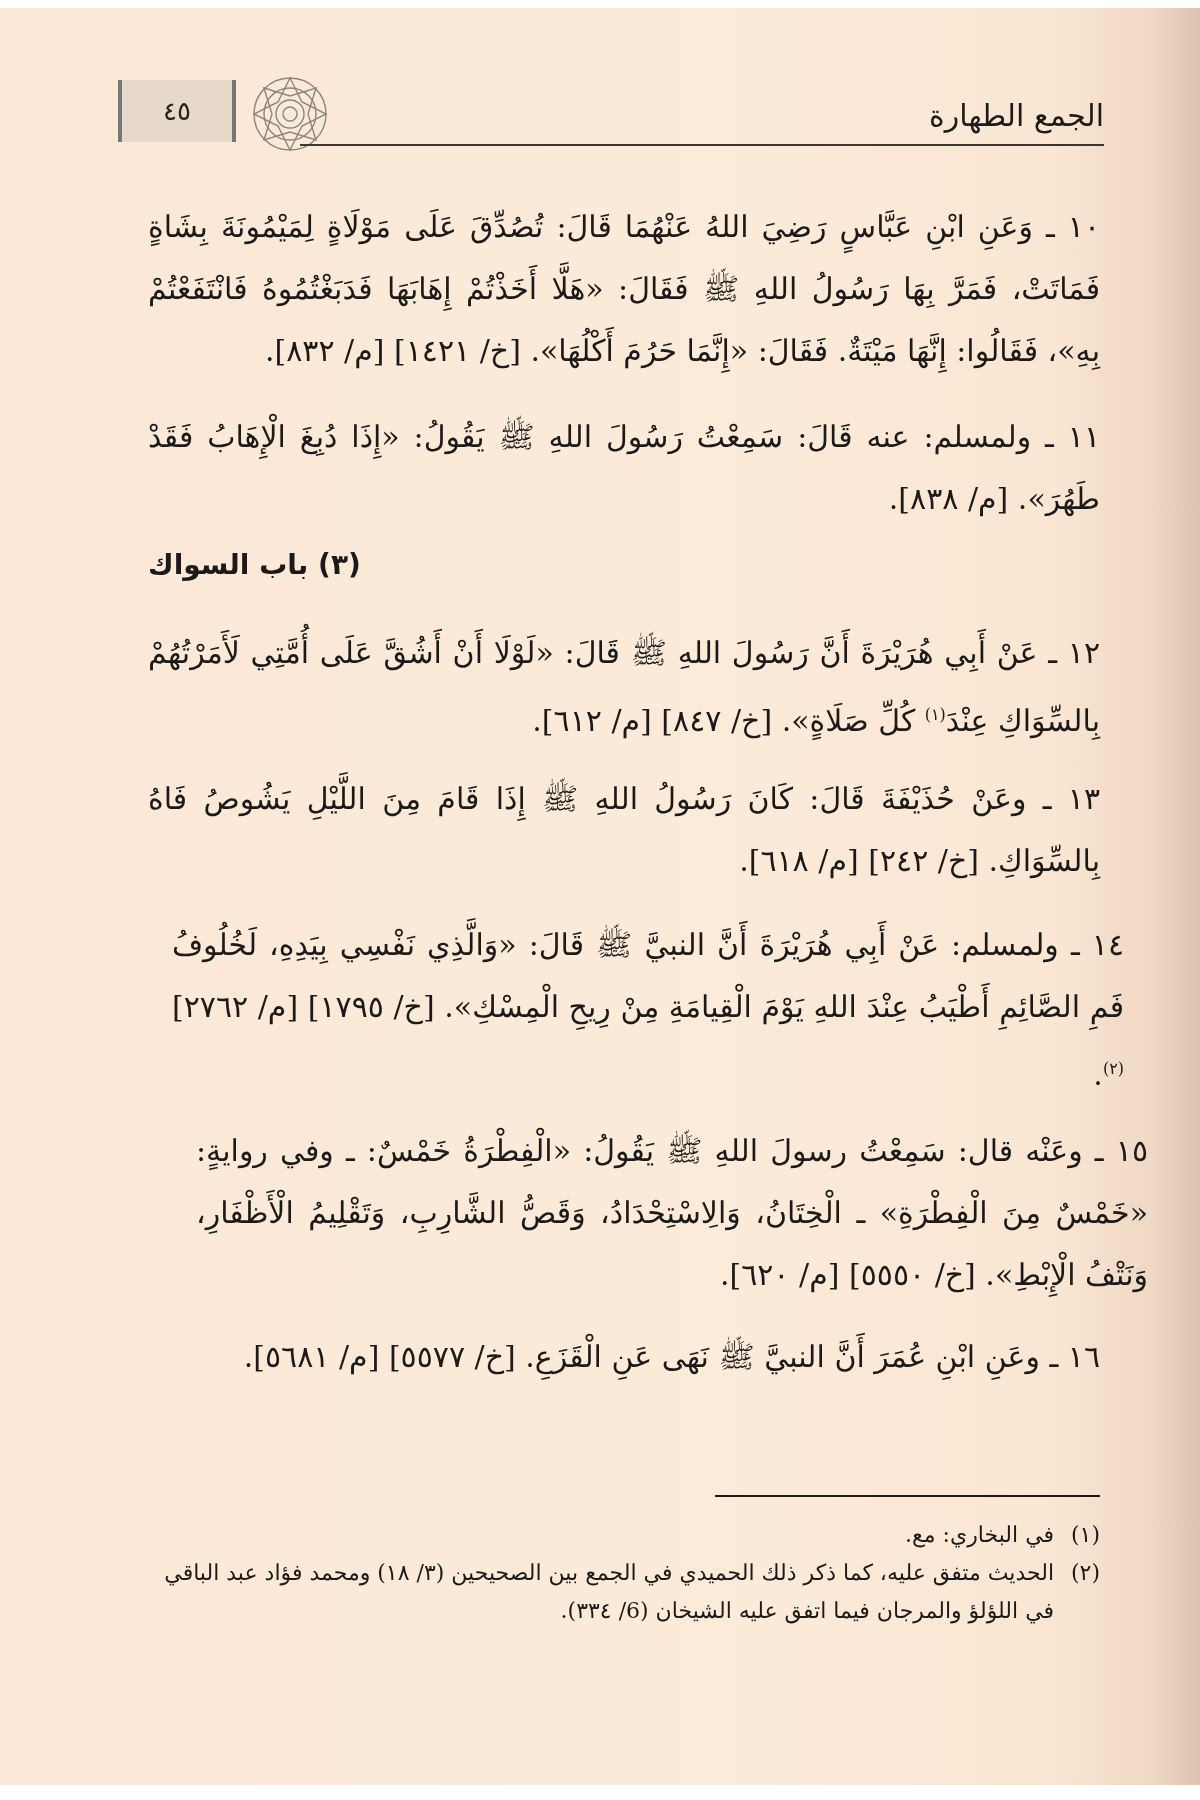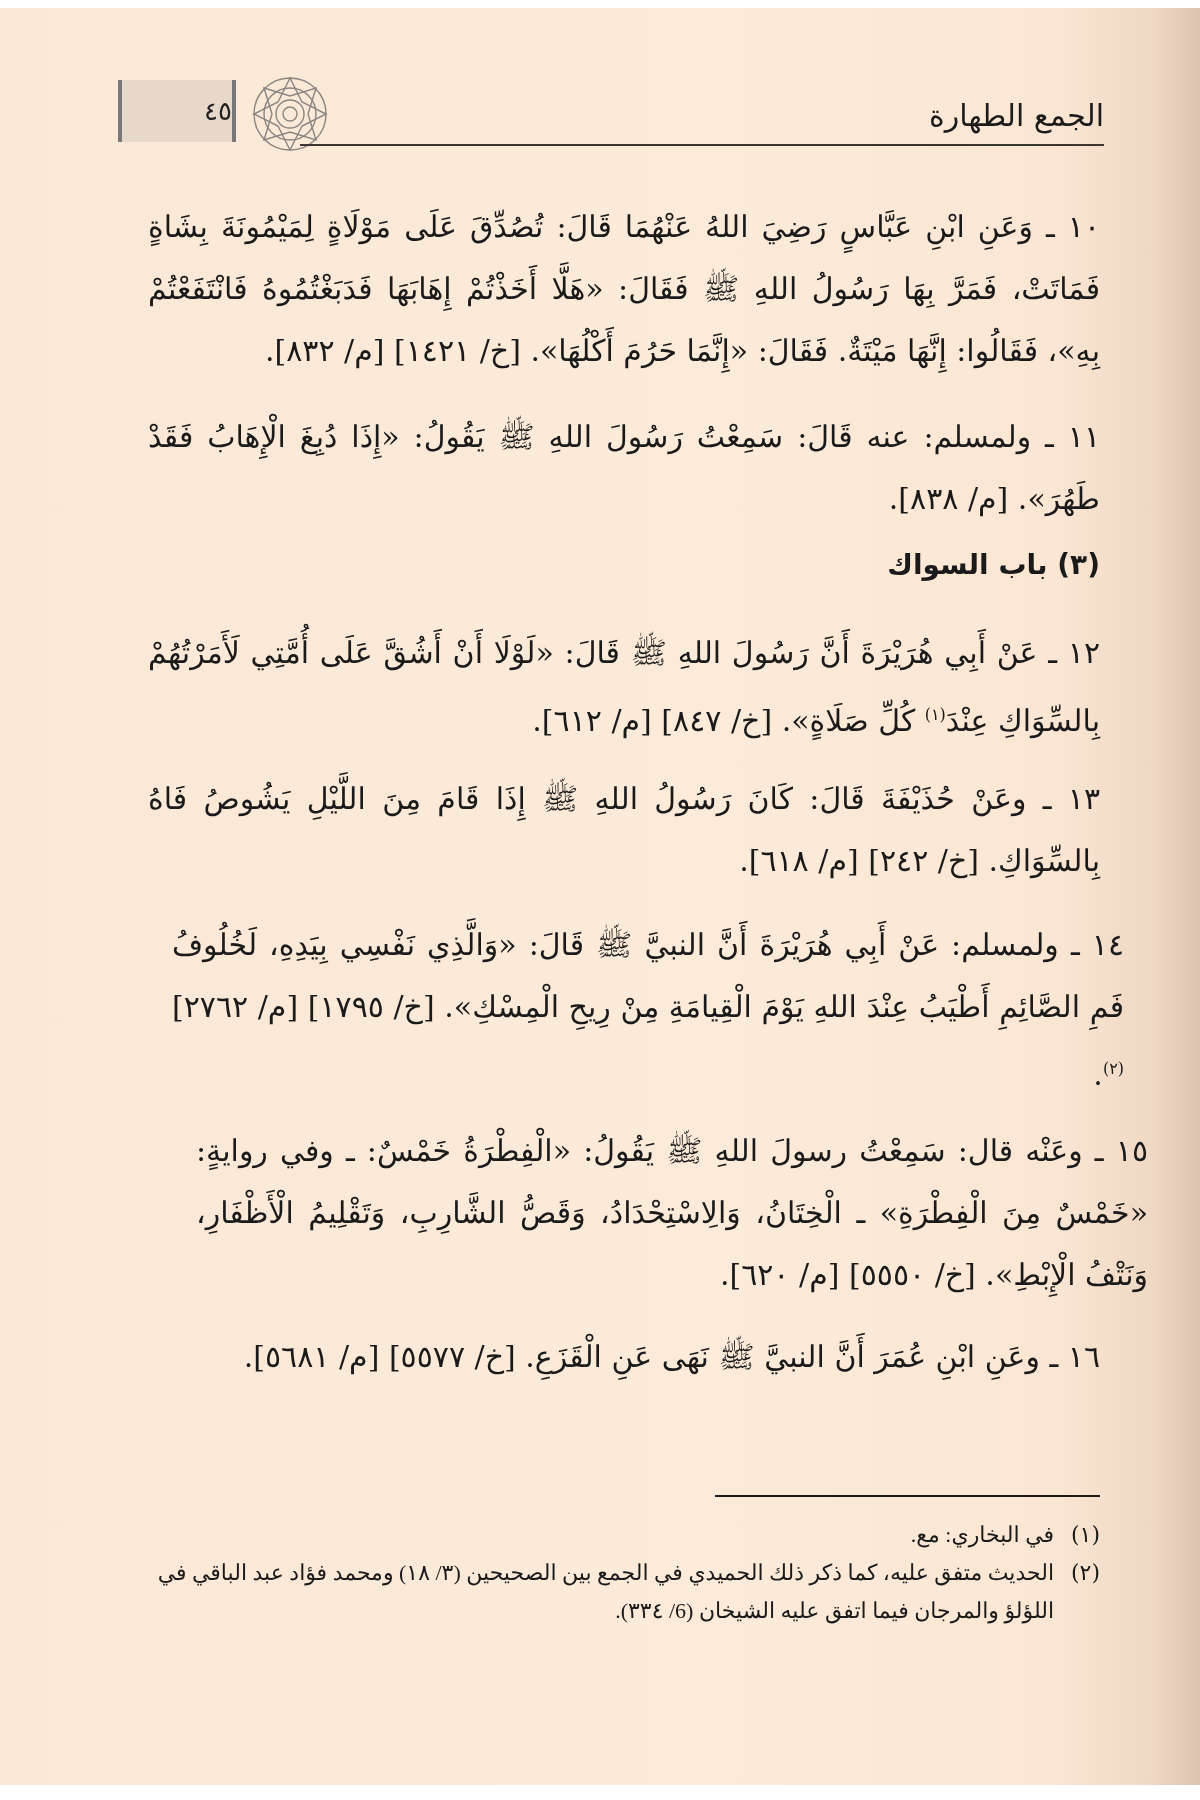--- a/index.html
+++ b/index.html
@@ -17,46 +17,46 @@
       font-family: "DejaVu Sans", sans-serif; font-size: 30px; color: #1b1b1b;
       direction: rtl;
     }
     .header-rule {
       position: absolute; left: 300px; right: 96px; top: 136px;
       height: 2px; background: #3a3530;
     }
     .pagenum-box {
       position: absolute; left: 118px; top: 72px; width: 110px; height: 62px;
       background: #e7d9ca; border-left: 4px solid #777; border-right: 4px solid #777;
-      display: flex; align-items: center; justify-content: flex-end;
+      display: flex; align-items: center; justify-content: center;
       font-family: "DejaVu Sans", sans-serif; font-size: 26px; color: #222;
     }
     .ornament {
       position: absolute; left: 250px; top: 66px; width: 80px; height: 80px;
     }
     .body-text {
       position: absolute; left: 148px; width: 952px;
       direction: rtl; text-align: justify; text-align-last: right;
       font-size: 30px; line-height: 62px; color: #1a1a1a;
     }
     .section-heading {
       position: absolute; left: 148px; width: 952px; top: 540px;
-      text-align: right; direction: rtl;
+      text-align: left; direction: rtl;
       font-family: "DejaVu Sans", sans-serif; font-weight: bold; font-size: 28px; color: #1a1a1a;
     }
     .footnote-rule {
       position: absolute; left: 715px; width: 385px; top: 1487px; height: 2px; background: #1a1a1a;
     }
     .footnotes {
       position: absolute; left: 148px; width: 952px; top: 1508px;
       direction: rtl; font-size: 22px; line-height: 38px; color: #1a1a1a;
     }
     .fn { display: flex; }
     .fn-num { width: 46px; flex: none; }
-    .fn-text { flex: 1; font-family: Liberation Serif, serif; }
+    .fn-text { flex: 1; }
     sup { font-size: 16px; }
   </style>
 </head>
 <body>
 
 <div class="page">
 
   <div class="pagenum-box">
     <span>٤٥</span>
   </div>

